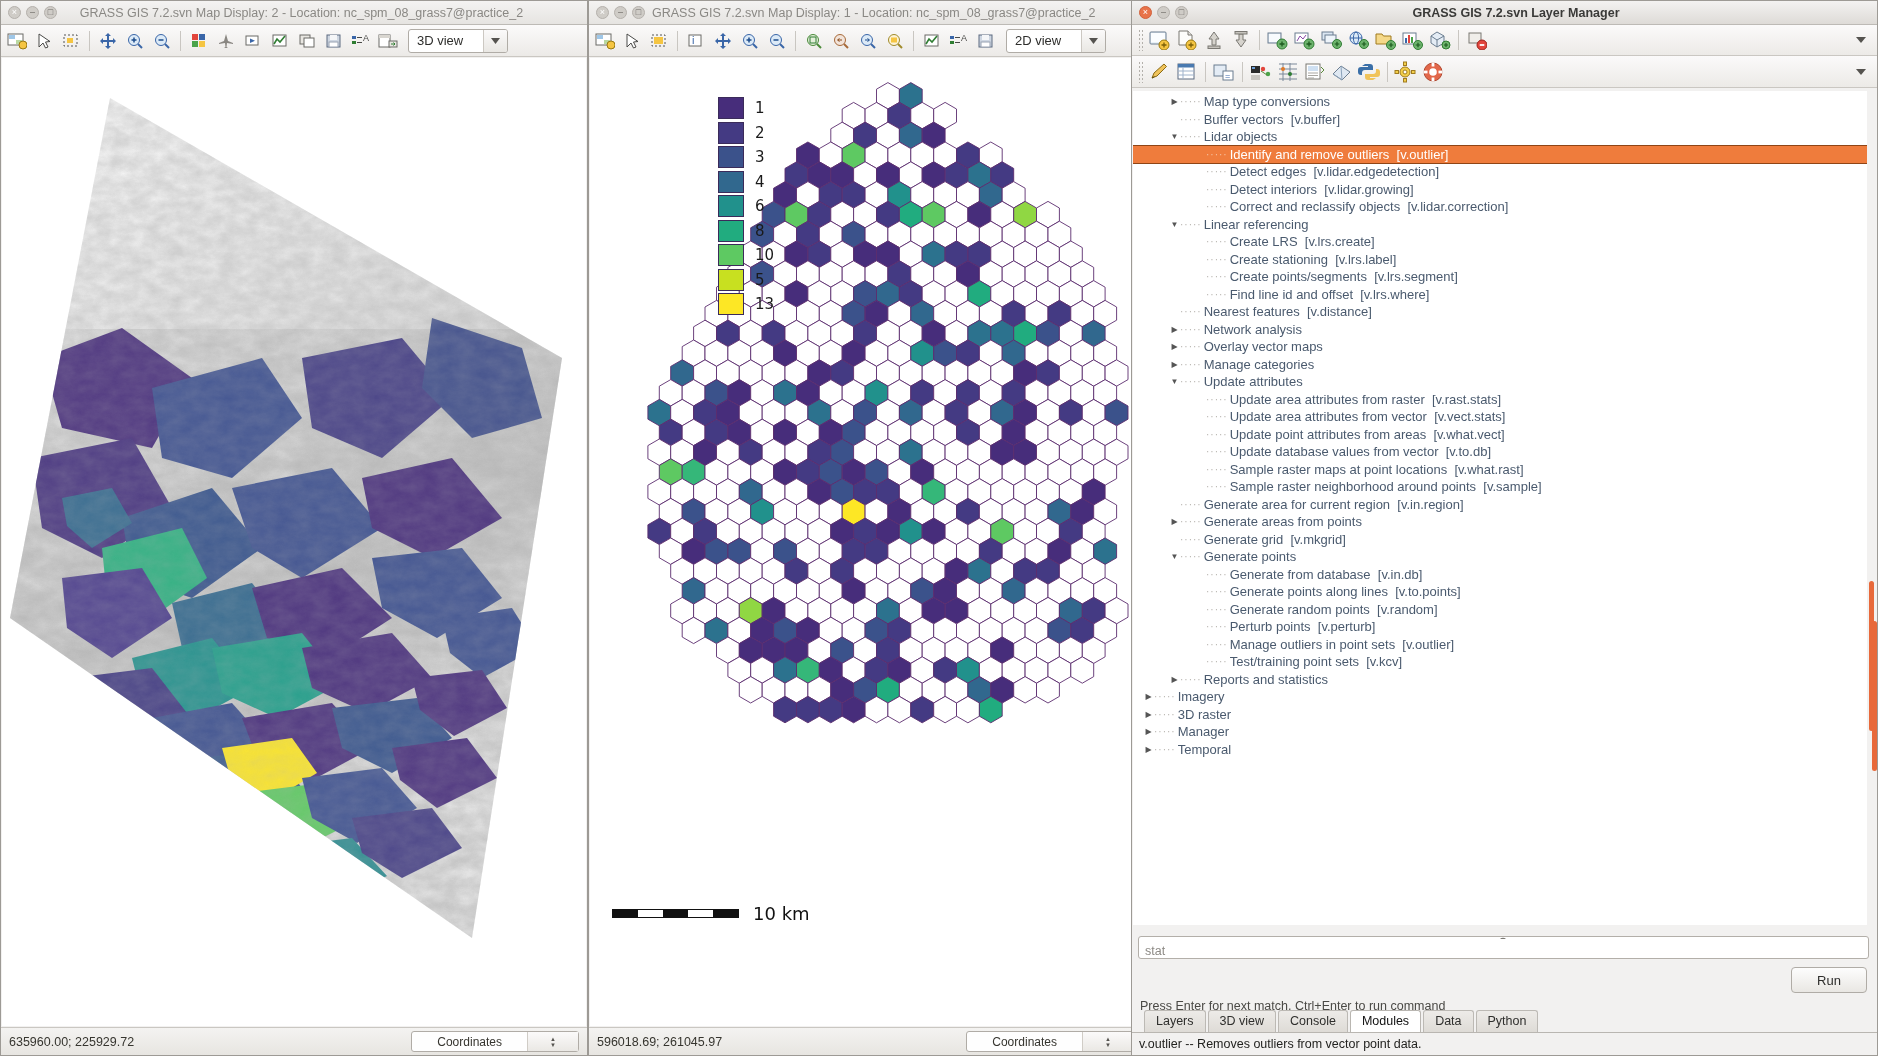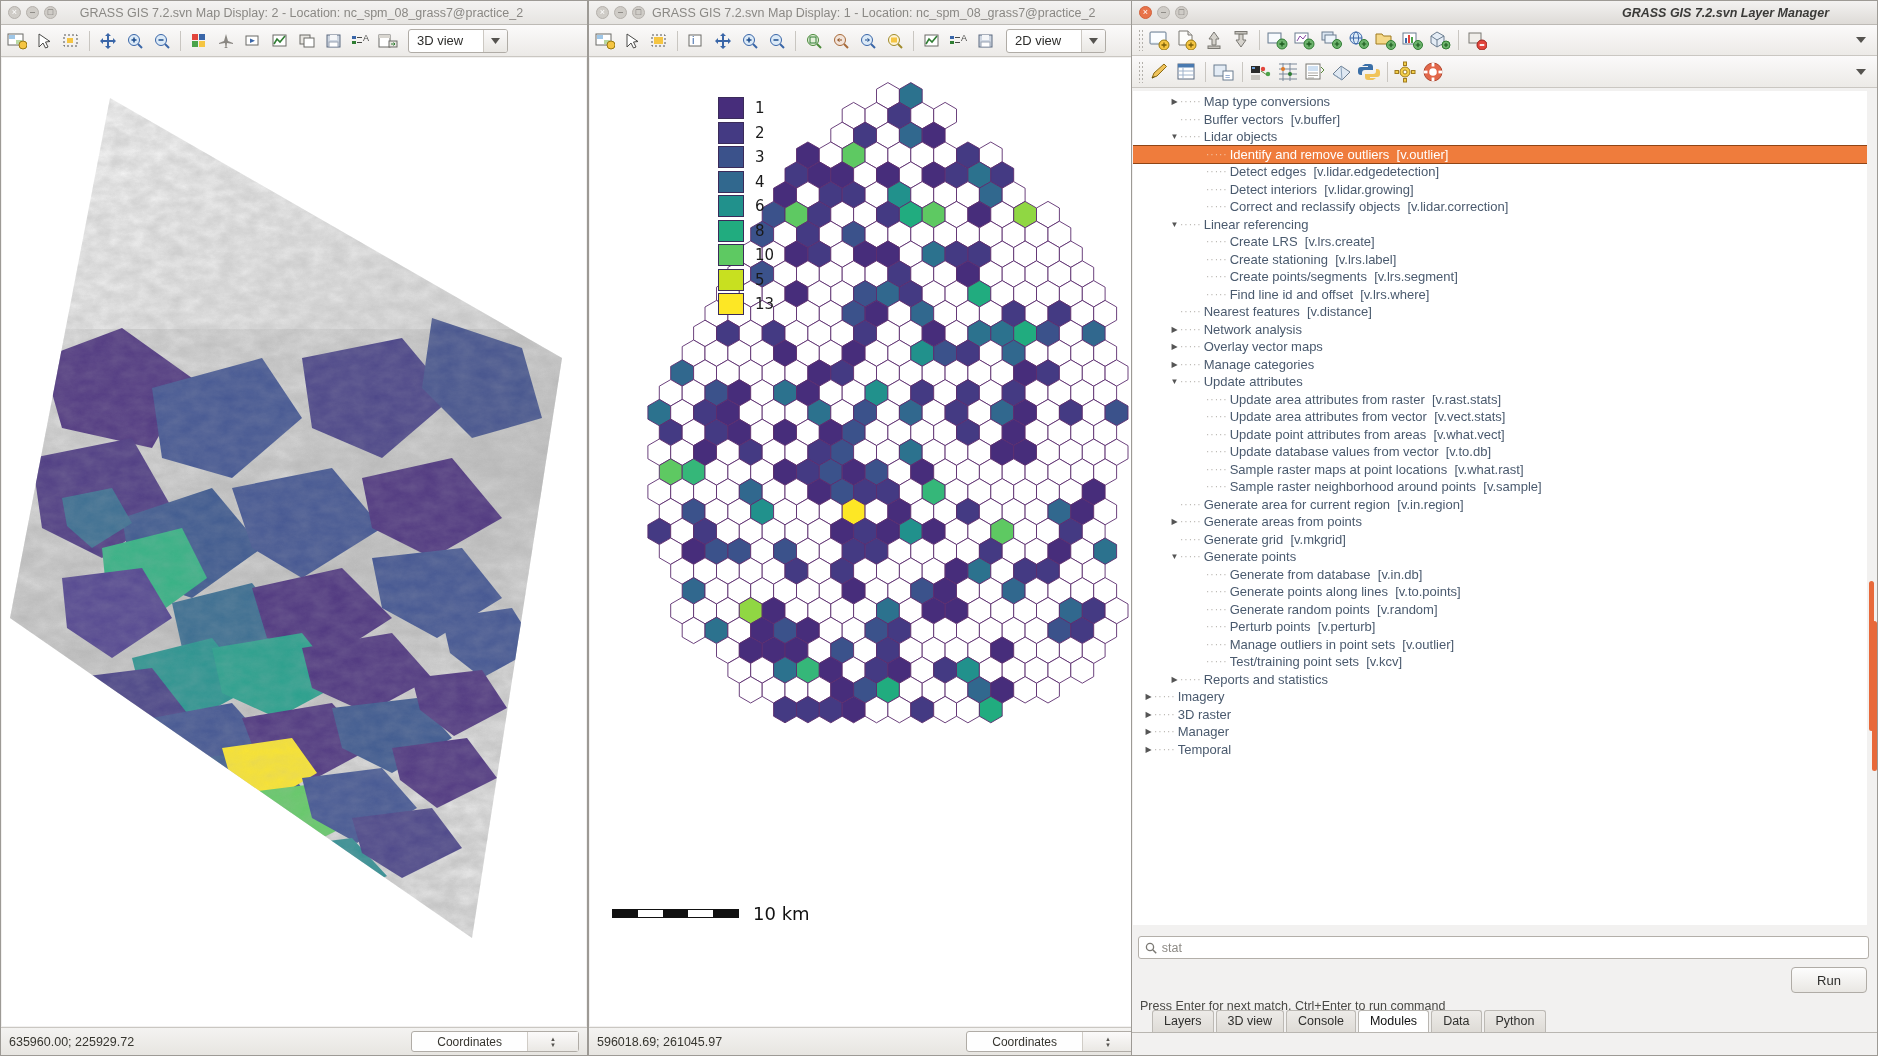--- a/index.html
+++ b/index.html
@@ -70,31 +70,31 @@
   .row .dots { flex:0 0 auto; color:#b7b4af; letter-spacing:1px; font-size:10px; }
   .row.sel { background:#ef7c3c; color:#fff; outline:1px solid #8f4516; }
   .row.sel .dots { color:#f6c3a4; }
   .lbl { padding-left:2px; }
   .mod { color:#4a5a6e; }
   .row.sel .mod { color:#fff; }
 
   
   .lm-search { position:absolute; left:6px; right:8px; bottom:96px; height:23px;
       border:1px solid #b3afa9; border-radius:3px; background:#fff; display:flex;
-      align-items:center; gap:5px; padding:0 6px; }
+      align-items:center; gap:5px; padding:0 6px;flex-direction:column; }
   .lm-search input { border:0; outline:0; font-size:12.5px; color:#8d8a85; width:100%;
       font-family:"Liberation Sans", sans-serif; background:transparent; }
   .run-btn { position:absolute; right:10px; bottom:62px; width:76px; height:26px;
       border:1px solid #b0aca6; border-radius:4px;
       background:linear-gradient(#fdfdfd,#e9e7e3); font-size:13px; color:#2e2e2c;
       display:flex; align-items:center; justify-content:center; }
   .hint { position:absolute; left:8px; bottom:42px; font-size:12.5px; color:#4a4945; }
 
   .lm-tabs { position:absolute; left:0; right:0; bottom:22px; height:24px;
-      display:flex; align-items:flex-end; padding-left:20px; gap:2px;
+      display:flex; align-items:flex-end; padding-left:12px; gap:2px;
       border-bottom:1px solid #b9b6b1; }
   .lm-tab { padding:3px 11px 4px; font-size:12.5px; color:#2f2f2d;
       border:1px solid #bcb9b4; border-bottom:none; border-radius:3px 3px 0 0;
       background:linear-gradient(#edebe8,#dedbd6); }
   .lm-tab.active { background:#fff; border-color:#b9b6b1; color:#111; }
   .lm-status { position:absolute; left:0; right:0; bottom:0; height:22px;
       display:flex; align-items:center; padding:0 7px; font-size:12.5px; color:#232320;
       background:#f2f1f0; }
 
   
@@ -1018,21 +1018,21 @@
         <div class="wb close">
             <i>×</i>
           </div>
         <div class="wb">
             <i>–</i>
           </div>
         <div class="wb">
             <i>□</i>
           </div>
       </div>
-      <div class="wtitle" style="text-align:right;padding-left:8px;font-style:italic;">GRASS GIS 7.2.svn Layer Manager</div>
+      <div class="wtitle" style="text-align:center;padding-left:8px;">GRASS GIS 7.2.svn Layer Manager</div>
     </div>
 
     <div class="toolbar" style="height:31px;">
       <div class="grip"></div>
       <div class="tb">
         <svg width="22" height="20">
             <rect x="1" y="2" width="16" height="12" rx="1" fill="#e9f1f8" stroke="#6b7d90"></rect>
             <rect x="2" y="3" width="14" height="9" fill="#fbfdff"></rect>
             <circle cx="15" cy="15" r="5" fill="#f5c542" stroke="#9a7a11"></circle>
             <path d="M15 12.5v5 M12.5 15h5" stroke="#7a5f08" stroke-width="1.3"></path>
@@ -1464,17 +1464,18 @@
 
     <div class="lm-tabs" id="lmTabs">
         <div class="lm-tab">Layers</div>
         <div class="lm-tab">3D view</div>
         <div class="lm-tab">Console</div>
         <div class="lm-tab active">Modules</div>
         <div class="lm-tab">Data</div>
         <div class="lm-tab">Python</div>
       </div>
 
+    <div class="lm-status">v.outlier -- Removes outliers from vector point data.</div>
 
     <div style="position:absolute;right:0;top:620px;width:5px;height:150px;background:#e8693a;border-radius:3px;"></div>
   </div>
 
 </div>
 
 </body></html>

